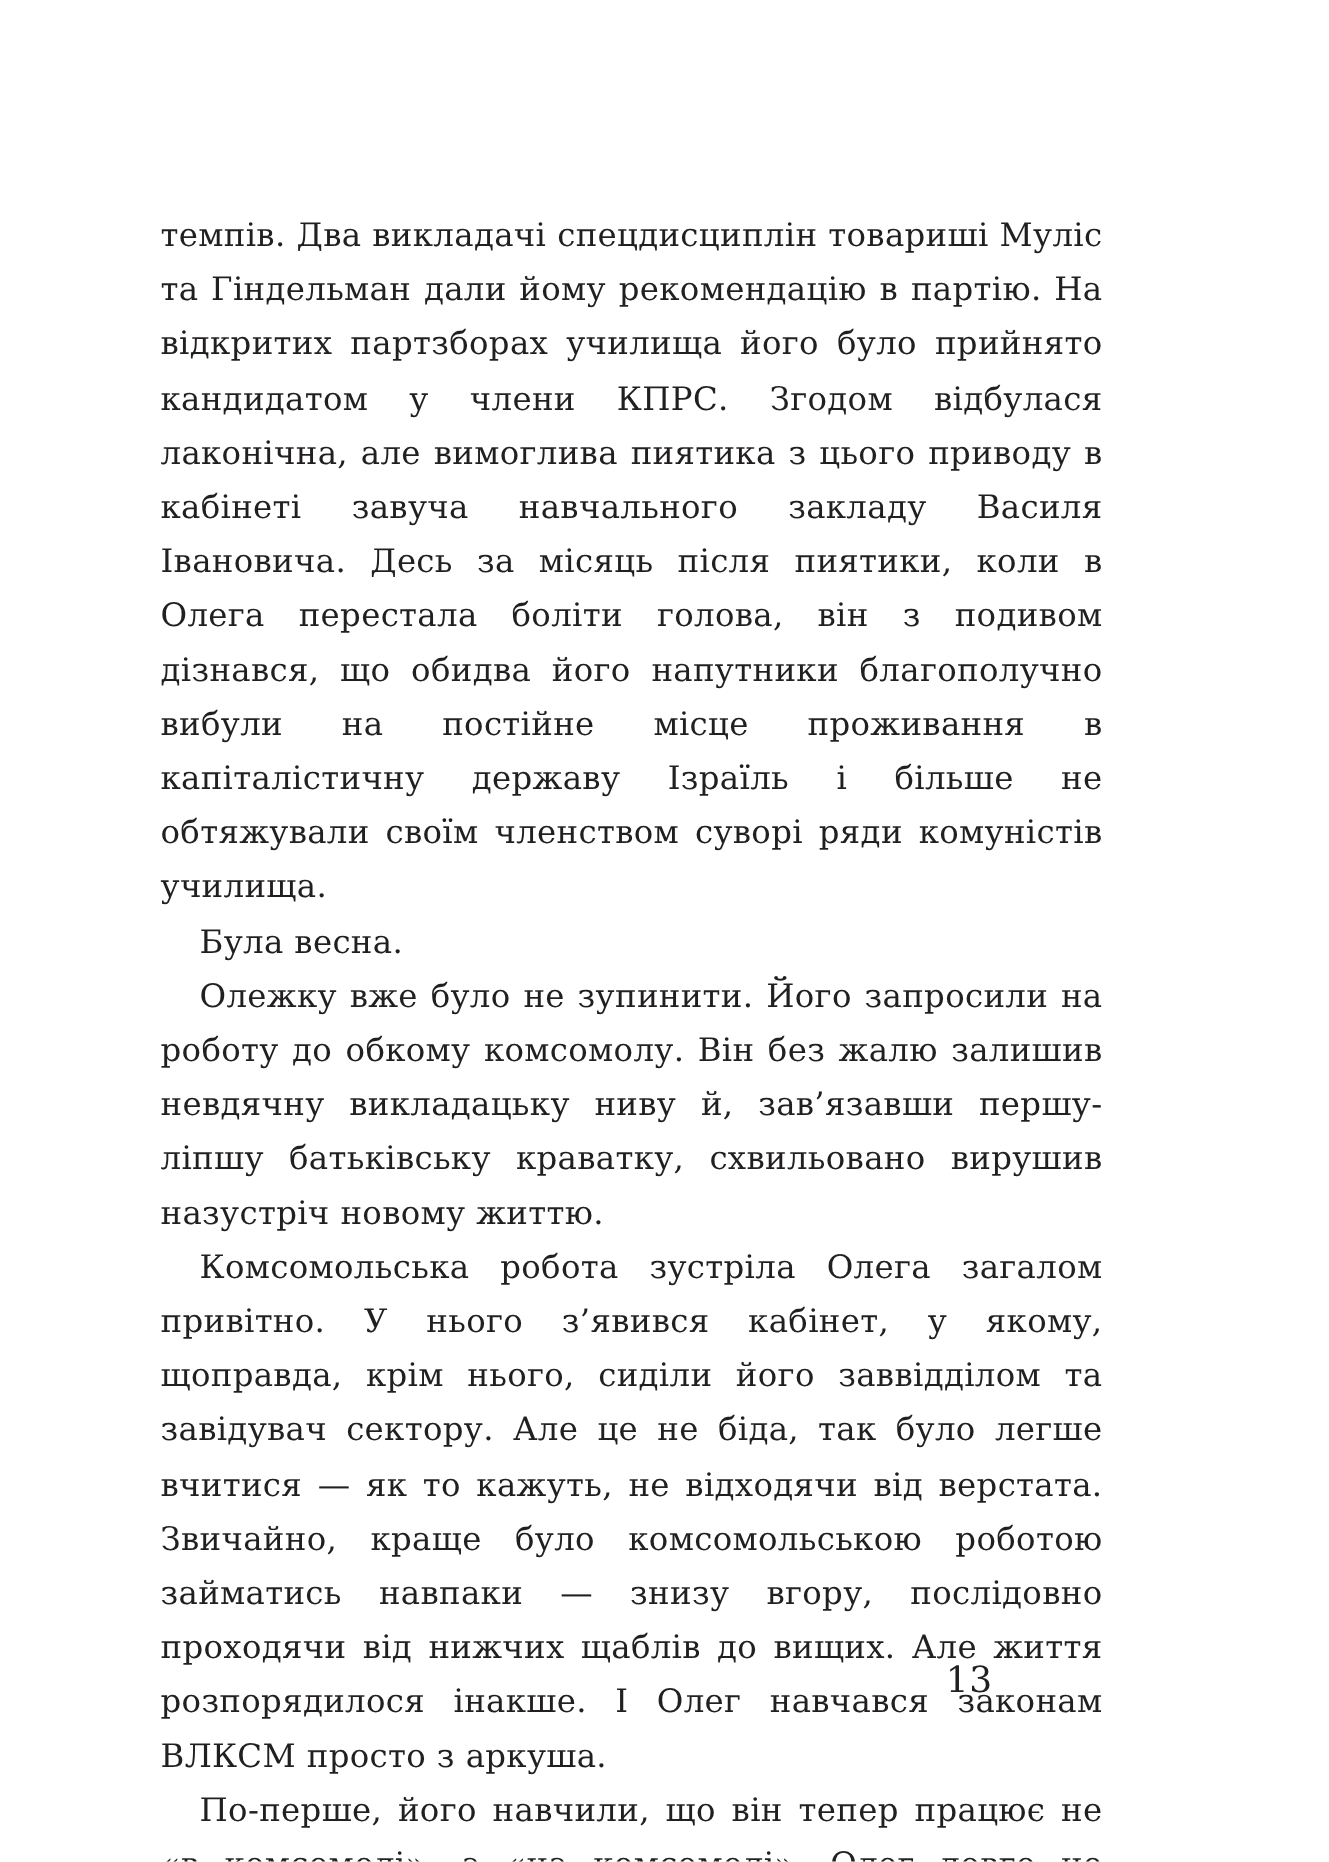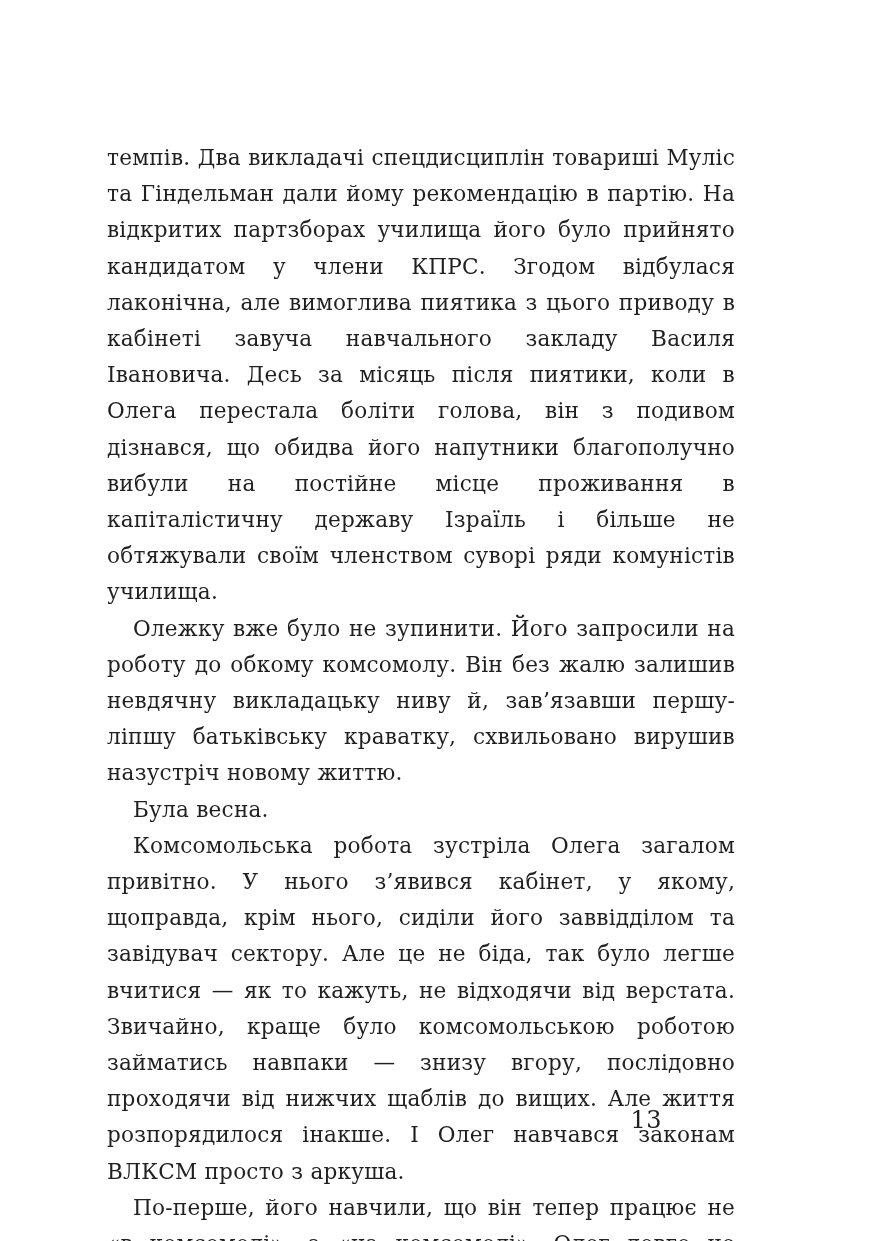--- a/index.html
+++ b/index.html
@@ -67,23 +67,23 @@
 </style>
 </head>
 <body>
 
 <div class="page">
 
   <div class="text-block">
 
     <p class="para nostretch">темпів. Два викладачі спецдисциплін товариші Муліс та Гіндельман дали йому рекомендацію в партію. На відкритих партзборах училища його було прийнято кандидатом у члени КПРС. Згодом відбулася лаконічна, але вимоглива пиятика з цього приводу в кабінеті завуча навчального закладу Василя Івановича. Десь за місяць після пиятики, коли в Олега перестала боліти голова, він з подивом дізнався, що обидва його напутники благополучно вибули на постійне місце проживання в капіталістичну державу Ізраїль і більше не обтяжували своїм членством суворі ряди комуністів училища.</p>
 
+    <p class="para indent nostretch">Була весна.</p>
+
     <p class="para indent nostretch">Олежку вже було не зупинити. Його запросили на роботу до обкому комсомолу. Він без жалю залишив невдячну викладацьку ниву й, зав’язавши першу-ліпшу батьківську краватку, схвильовано вирушив назустріч новому життю.</p>
-
-    <p class="para indent nostretch">Була весна.</p>
 
     <p class="para indent nostretch">Комсомольська робота зустріла Олега загалом привітно. У нього з’явився кабінет, у якому, щоправда, крім нього, сиділи його заввідділом та завідувач сектору. Але це не біда, так було легше вчитися — як то кажуть, не відходячи від верстата. Звичайно, краще було комсомольською роботою займатись навпаки — знизу вгору, послідовно проходячи від нижчих щаблів до вищих. Але життя розпорядилося інакше. І Олег навчався законам ВЛКСМ просто з аркуша.</p>
 
     <p class="para indent nostretch">По-перше, його навчили, що він тепер працює не «в комсомолі», а «на комсомолі». Олег довго не розумів, чому так.</p>
 
   </div>
 
   <div class="folio">13</div>
 
 </div>

